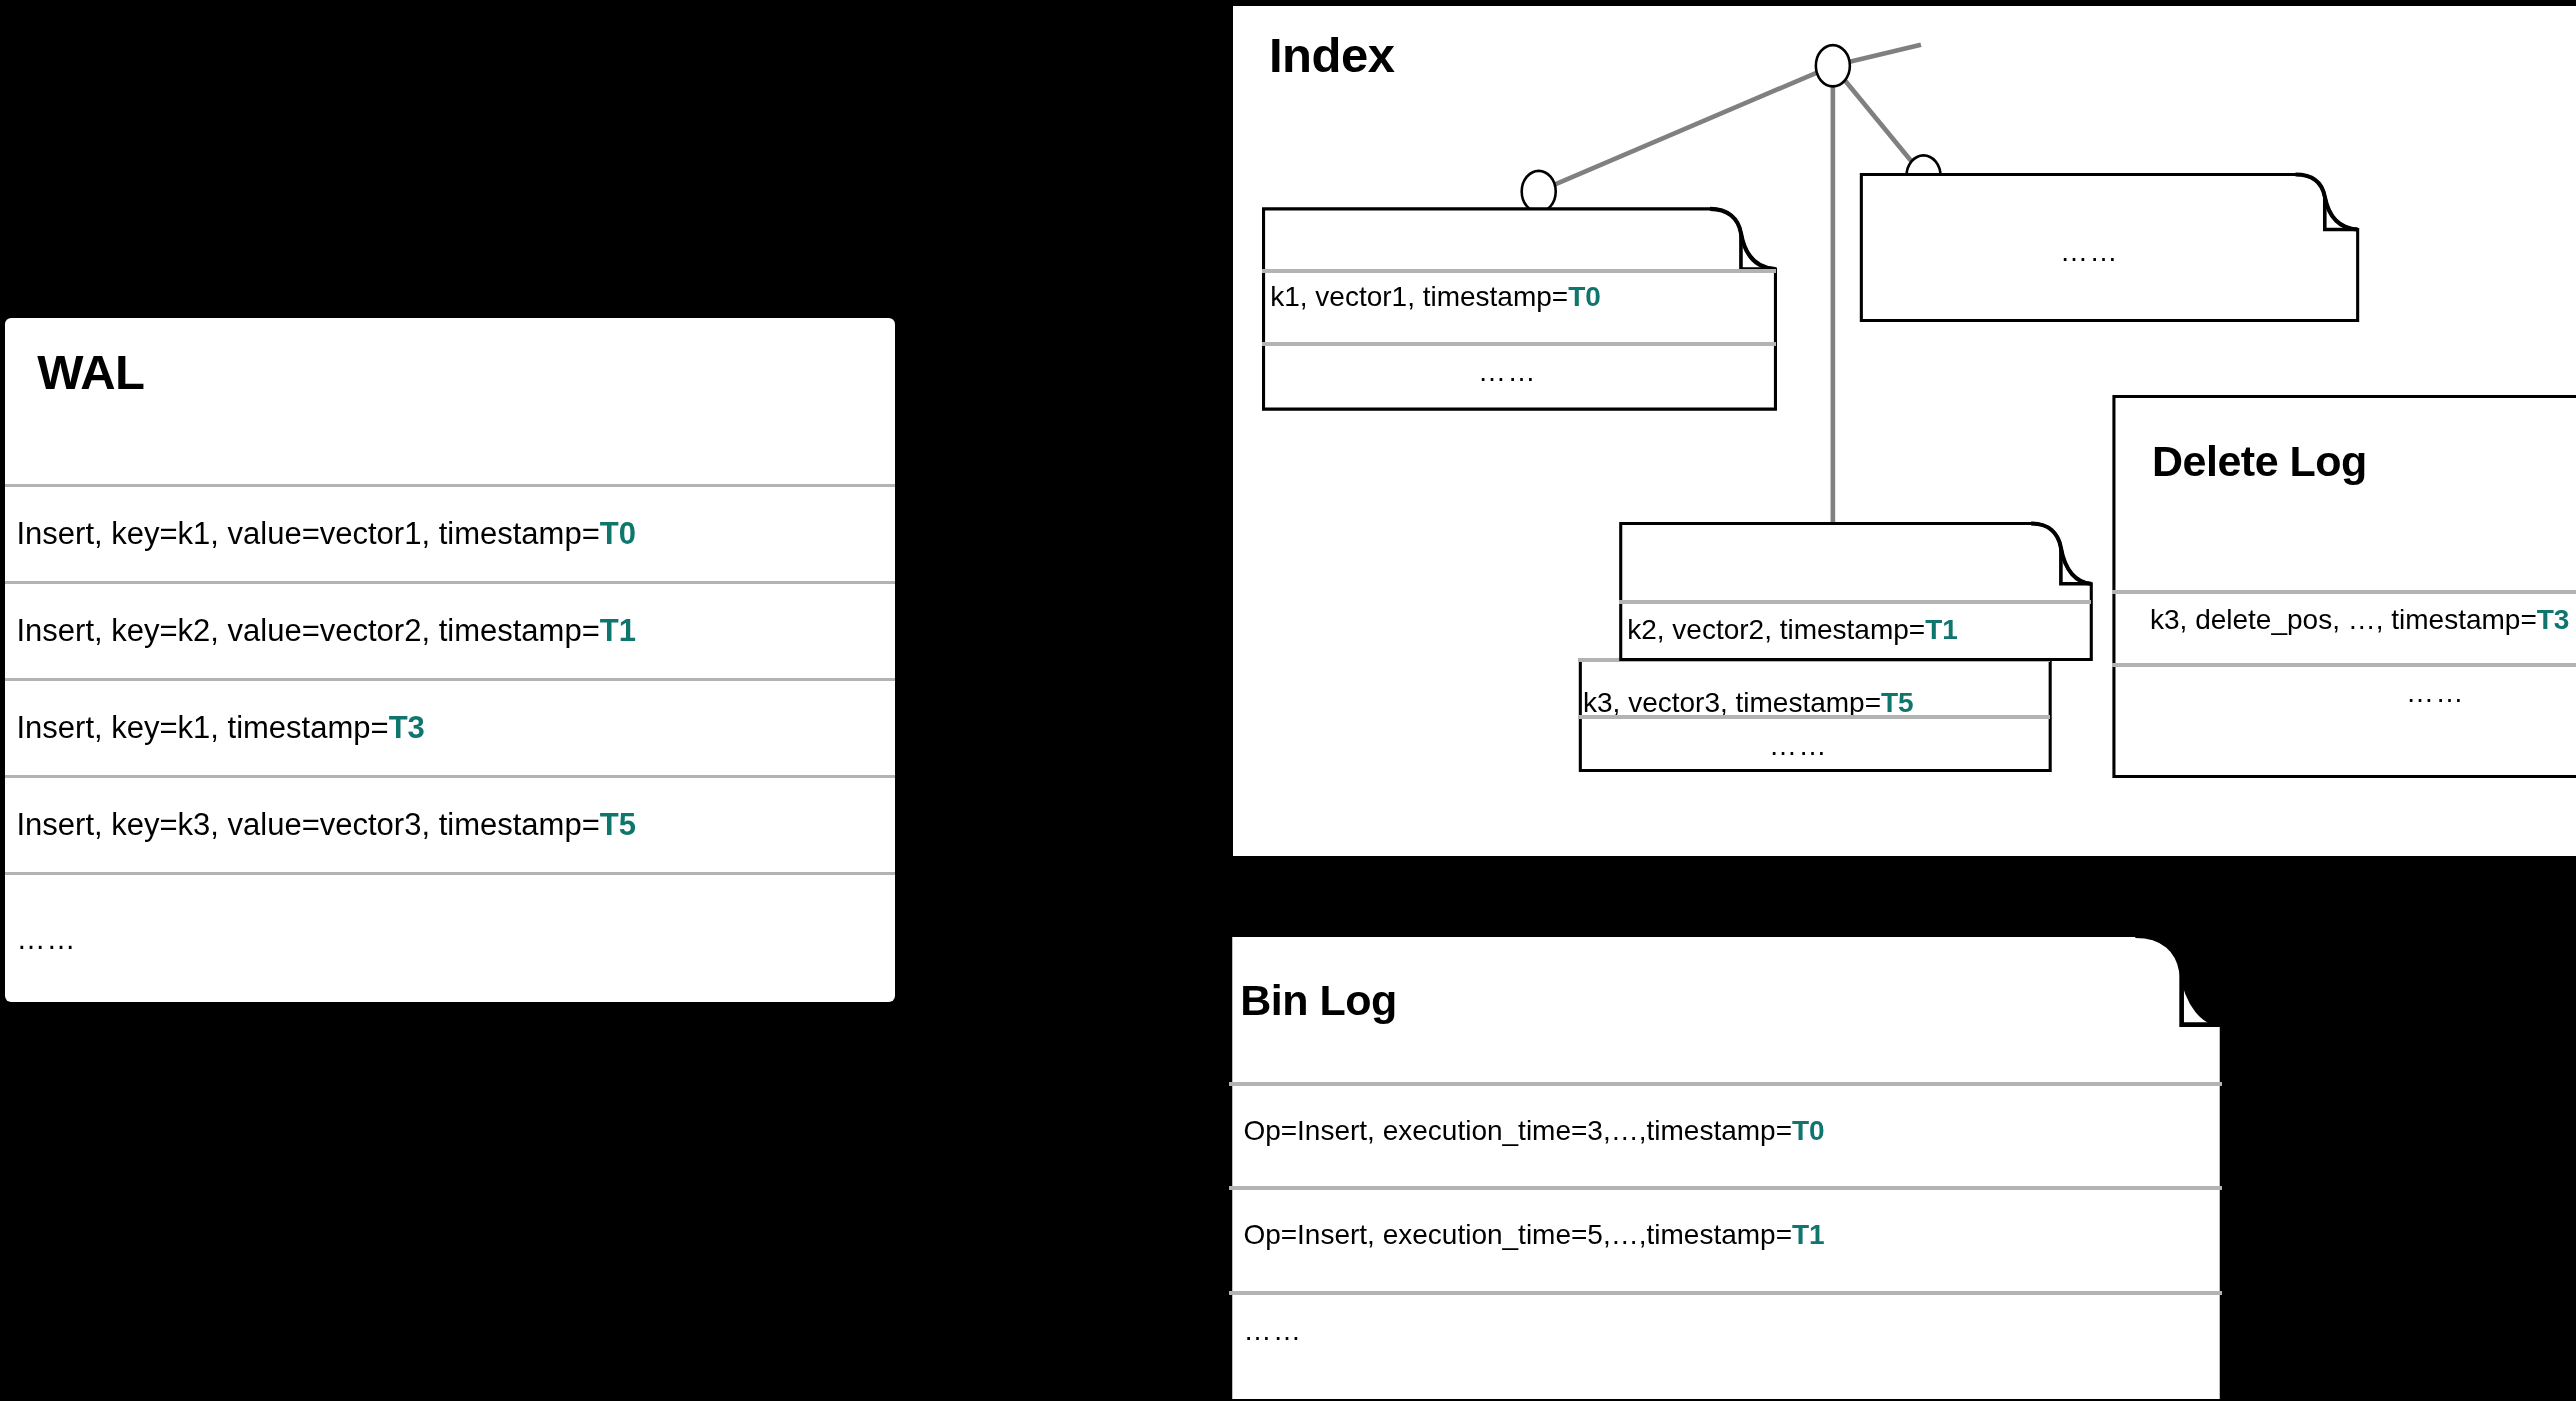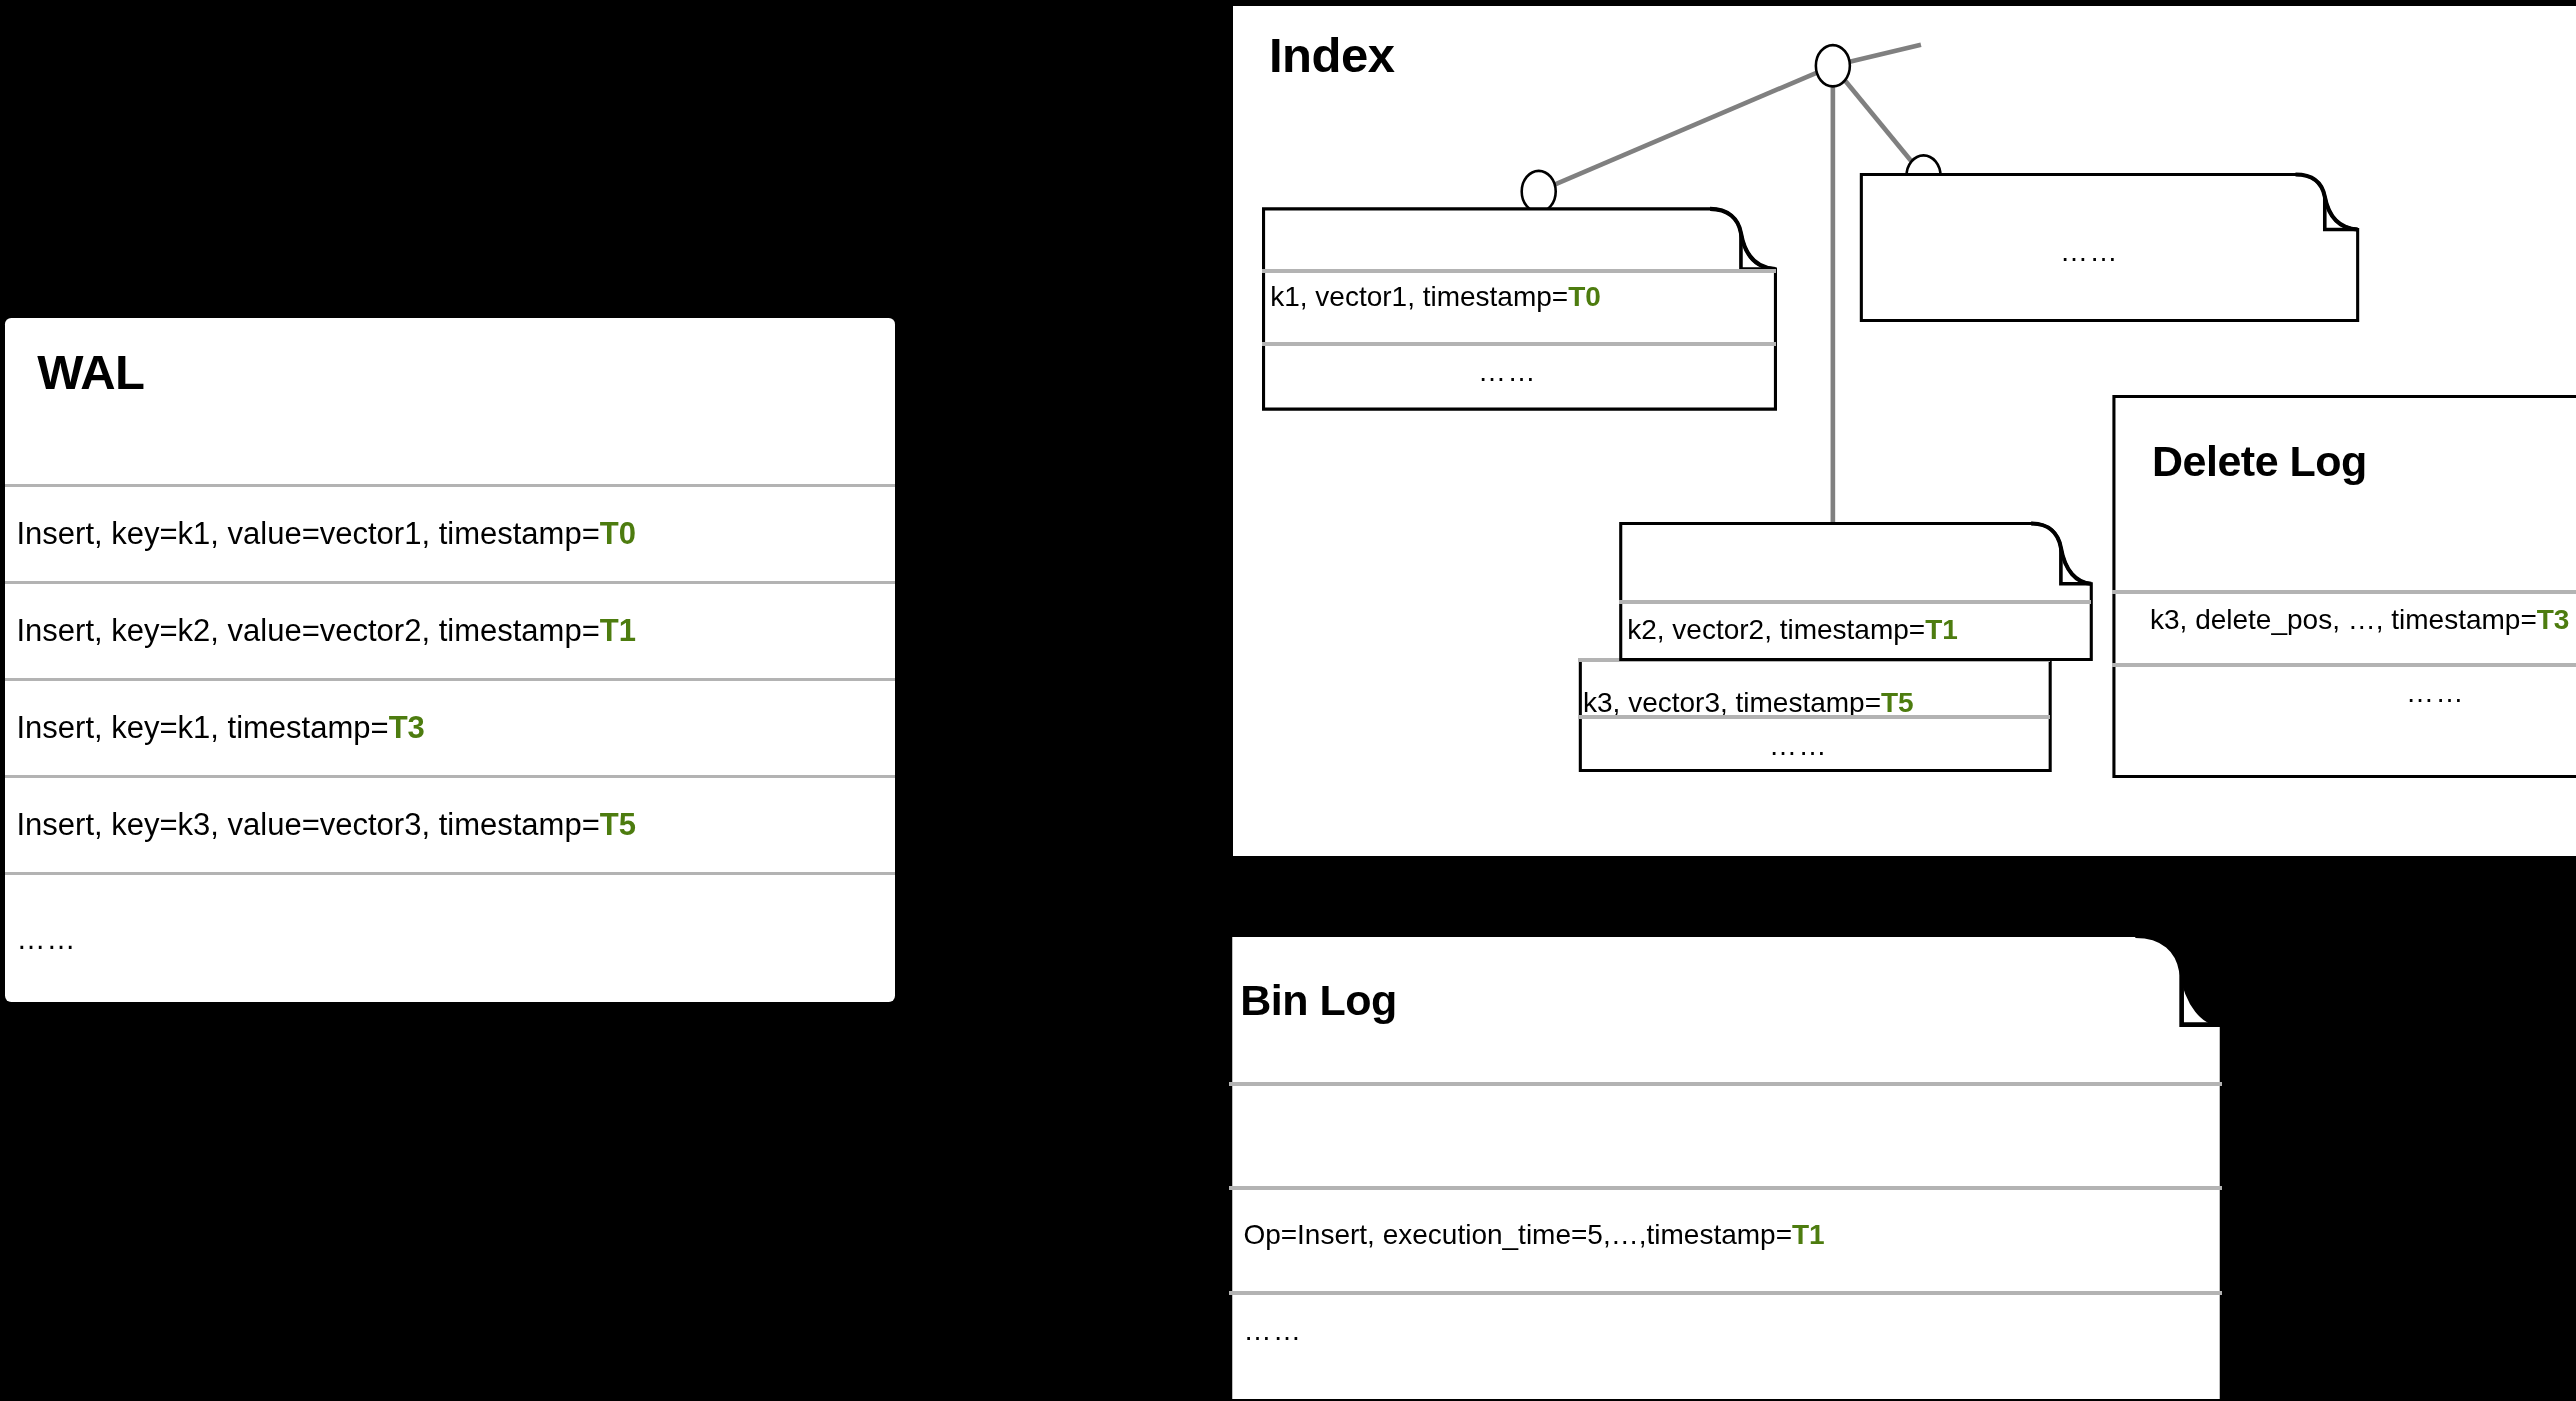--- a/index.html
+++ b/index.html
@@ -25,21 +25,21 @@
 
   
   .doc{position:absolute;}
   .doc svg{position:absolute;left:0;top:0;overflow:visible;}
   .doc .rowline{position:absolute;left:0;height:3.6px;background:#b3b3b3;}
   .doc .celltxt{position:absolute;font-size:28px;color:#000;white-space:nowrap;}
   .doc .dots{position:absolute;font-size:28px;color:#000;letter-spacing:1.5px;}
   .doc-title{position:absolute;font-size:43px;font-weight:bold;letter-spacing:-0.5px;
              color:#000;line-height:1;}
 
-  .ts{color:#4d7c0f;font-weight:bold;}
+  .ts{color:#0f766e;font-weight:bold;}
 
   
   #tree-svg{position:absolute;left:0;top:0;width:1549px;height:850px;overflow:visible;}
 </style>
 </head>
 <body>
 
 <div class="panel" id="wal-panel">
   <div class="wal-title">WAL</div>
 
@@ -142,20 +142,23 @@
 </div>
 
 <div class="doc" style="left:1229px;top:934px;width:994px;height:468px;z-index:7;">
   <svg width="994" height="468" viewBox="0 0 1930 909">
     <path d="M3 3 H1760 C1815 3 1843 32 1850 72 C1862 140 1893 172 1927 176 V906 H3 Z" fill="#ffffff" stroke="#000000" stroke-width="6"></path>
     <path d="M1760 3 C1815 3 1843 32 1850 72 C1862 140 1893 172 1927 176" fill="none" stroke="#000000" stroke-width="10"></path>
     <path d="M1850 72 L1850 176 L1927 176" fill="none" stroke="#000000" stroke-width="9"></path>
   </svg>
   <div class="doc-title" style="left:11.3px;top:45px;">Bin Log</div>
   <div class="rowline" style="top:148px;width:993px;"></div>
+  <div class="celltxt" style="left:14.4px;top:181px;">
+    <span>Op=Insert, execution_time=3,…,timestamp=</span><span class="ts">T0</span>
+  </div>
   <div class="rowline" style="top:252px;width:993px;"></div>
   <div class="celltxt" style="left:14.4px;top:285px;">
     <span>Op=Insert, execution_time=5,…,timestamp=</span><span class="ts">T1</span>
   </div>
   <div class="rowline" style="top:357px;width:993px;"></div>
   <div class="dots" style="left:14.4px;top:381px;">……</div>
 </div>
 
 
 </body></html>

